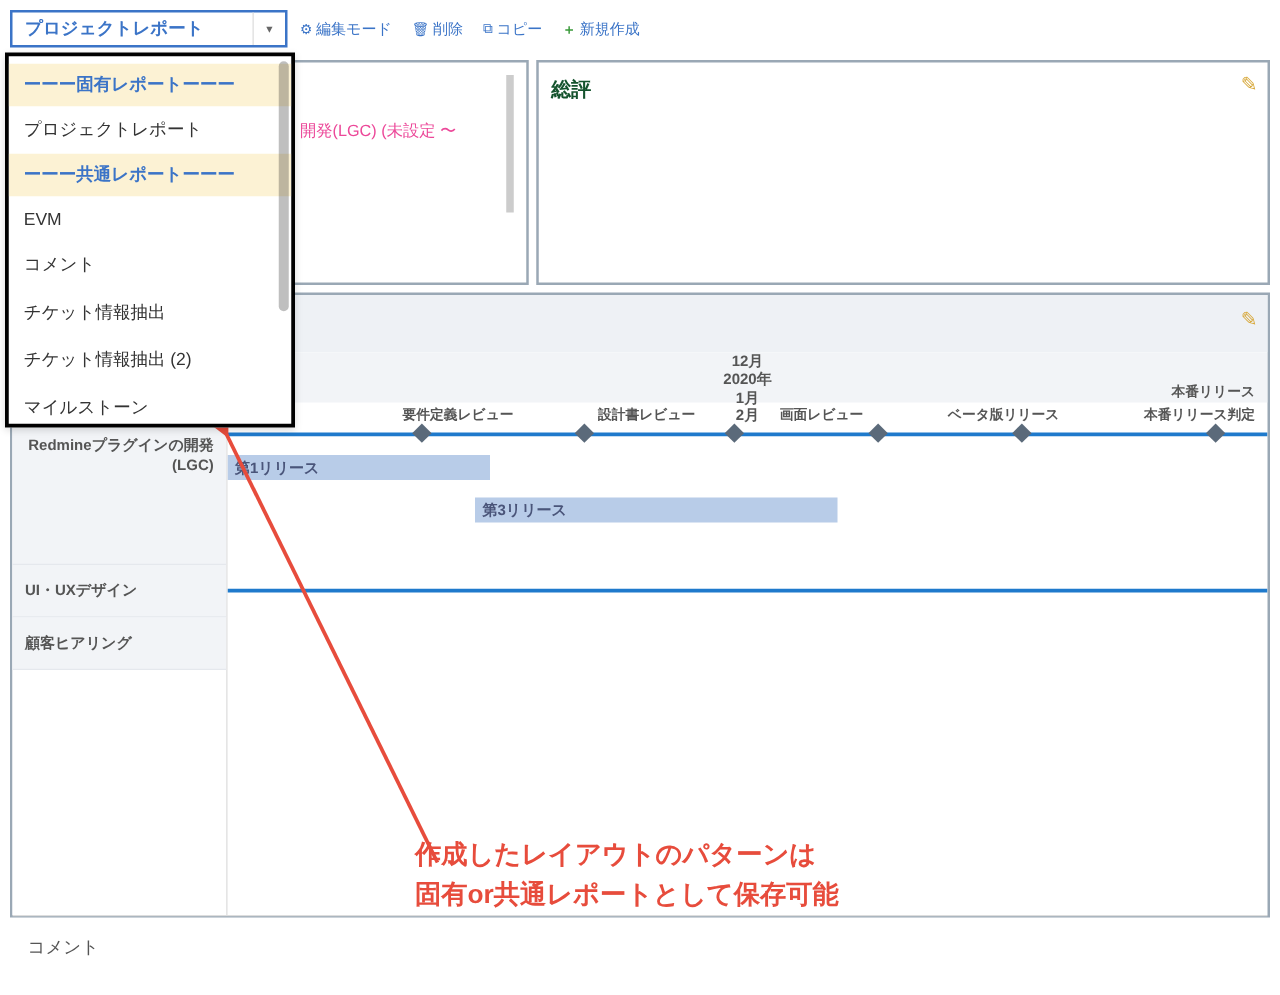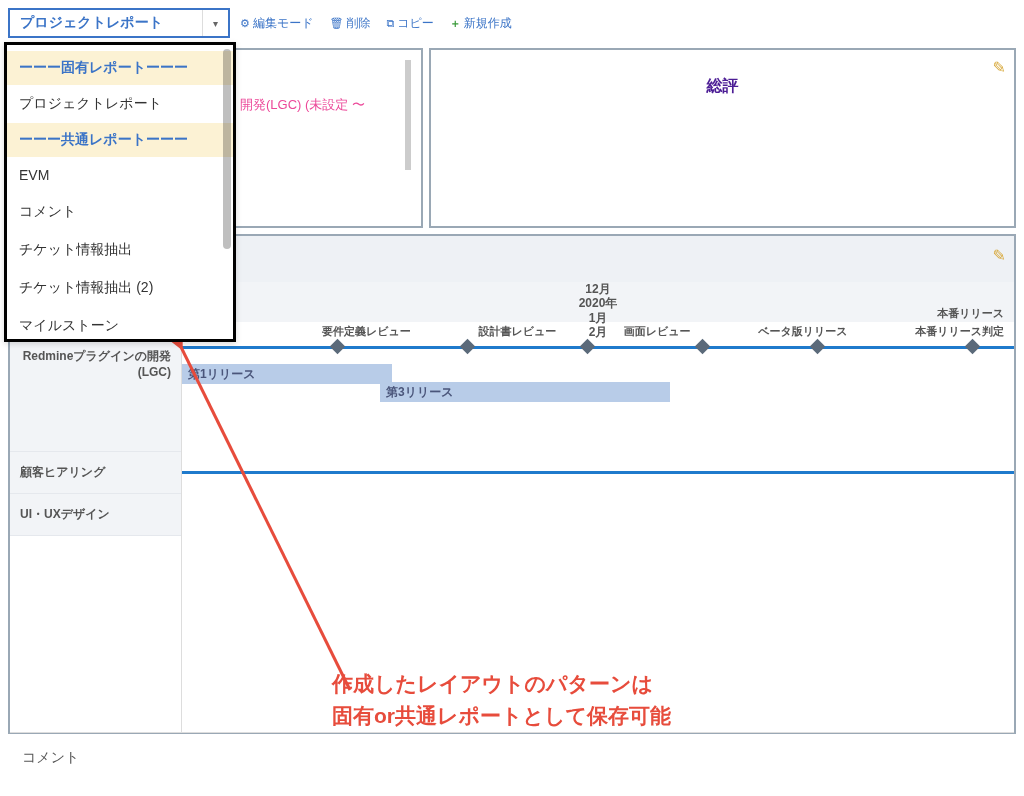--- a/index.html
+++ b/index.html
@@ -17,21 +17,21 @@
   .dd-inner { padding-top: 6px; }
   .dd-header { background: #fcf2d4; color: #3b74c7; font-weight: bold; font-size: 14px; padding: 8px 12px; }
   .dd-item { color: #333; font-size: 14px; padding: 10px 12px; cursor: pointer; }
   .dd-scroll { position: absolute; right: 2px; top: 4px; width: 8px; height: 200px; background: rgba(0,0,0,.25); border-radius: 4px; }
   
   .row-panels { display: flex; gap: 6px; }
   .panel { border: 2px solid #9aa8b5; padding: 10px; position: relative; }
   .panel-left { width: 415px; height: 180px; }
   .panel-right { flex: 1; height: 180px; }
   .pencil { position: absolute; right: 8px; top: 8px; color: #d8a93c; font-size: 16px; }
-  .panel-title { font-weight: bold; font-size: 16px; color: #4c1d95; margin: 16px 0 8px 0; text-align: center; }
+  .panel-title { font-weight: bold; font-size: 16px; color: #14532d; margin: 2px 0 8px 0; }
   .sub-scroll { border-right: 6px solid #ccc; padding-right: 8px; height: 110px; }
   .sub-line { color:#ec4899; font-size:13px; padding: 6px 0; }
   
   .timeline-wrap { border: 2px solid #9aa8b5; margin-top: 6px; position: relative; height: 500px; }
   .timeline-head { height: 46px; background: #eef1f5; position: relative; }
   .timeline-head .pencil { top: 10px; }
   .tl-body { display: flex; height: calc(100% - 46px); position: relative; }
   .tl-left { width: 172px; background: #fff; border-right: 1px solid #ddd; text-align: right; }
   .tl-right { flex: 1; position: relative; overflow: hidden; }
   .tl-months { display: flex; background: #f2f4f7; font-weight: bold; color: #555; font-size: 12px; height: 40px; align-items: center; flex-direction: column; }
@@ -104,22 +104,22 @@
 </div>
 
 <div class="timeline-wrap">
   <div class="timeline-head">
     <span class="pencil">✎</span>
   </div>
   <div class="tl-body">
     <div class="tl-left">
       <div style="height:40px; background:#f2f4f7;"></div>
       <div class="tl-label big">Redmineプラグインの開発(LGC)</div>
+      <div class="tl-label" style="height:42px;display:flex;align-items:center;">UI・UXデザイン</div>
       <div class="tl-label" style="height:42px;display:flex;align-items:center;">顧客ヒアリング</div>
-      <div class="tl-label" style="height:42px;display:flex;align-items:center;">UI・UXデザイン</div>
     </div>
     <div class="tl-right">
       <div class="tl-months">
         <div class="m">12月</div>
         <div class="m">
           <span>2020年</span><br>
           <span>1月</span>
         </div>
         <div class="m">2月</div>
       </div>
@@ -134,21 +134,21 @@
         </div>
         <div style="position:absolute; right:10px; top:-16px; font-size:11px; color:#555; font-weight:bold;">本番リリース</div>
         <div class="baseline"></div>
         <div class="diamond" style="left:150px"></div>
         <div class="diamond" style="left:280px"></div>
         <div class="diamond" style="left:400px"></div>
         <div class="diamond" style="left:515px"></div>
         <div class="diamond" style="left:630px"></div>
         <div class="diamond" style="left:785px"></div>
         <div class="bar" style="left:0; top:42px; width:210px;">第1リリース</div>
-        <div class="bar" style="left:198px; top:60px; width:290px;">第3リリース</div>
+        <div class="bar" style="left:198px; top:76px; width:290px;">第3リリース</div>
       </div>
 
       <div style="position:relative;height:42px;">
         <div class="thin-line" style="top:19px;"></div>
       </div>
       <div style="position:relative;height:42px;"></div>
       <div style="position:relative;height:42px;"></div>
     </div>
   </div>
   <div class="comment-row" style="border-top:1px solid #ddd;">コメント</div>

